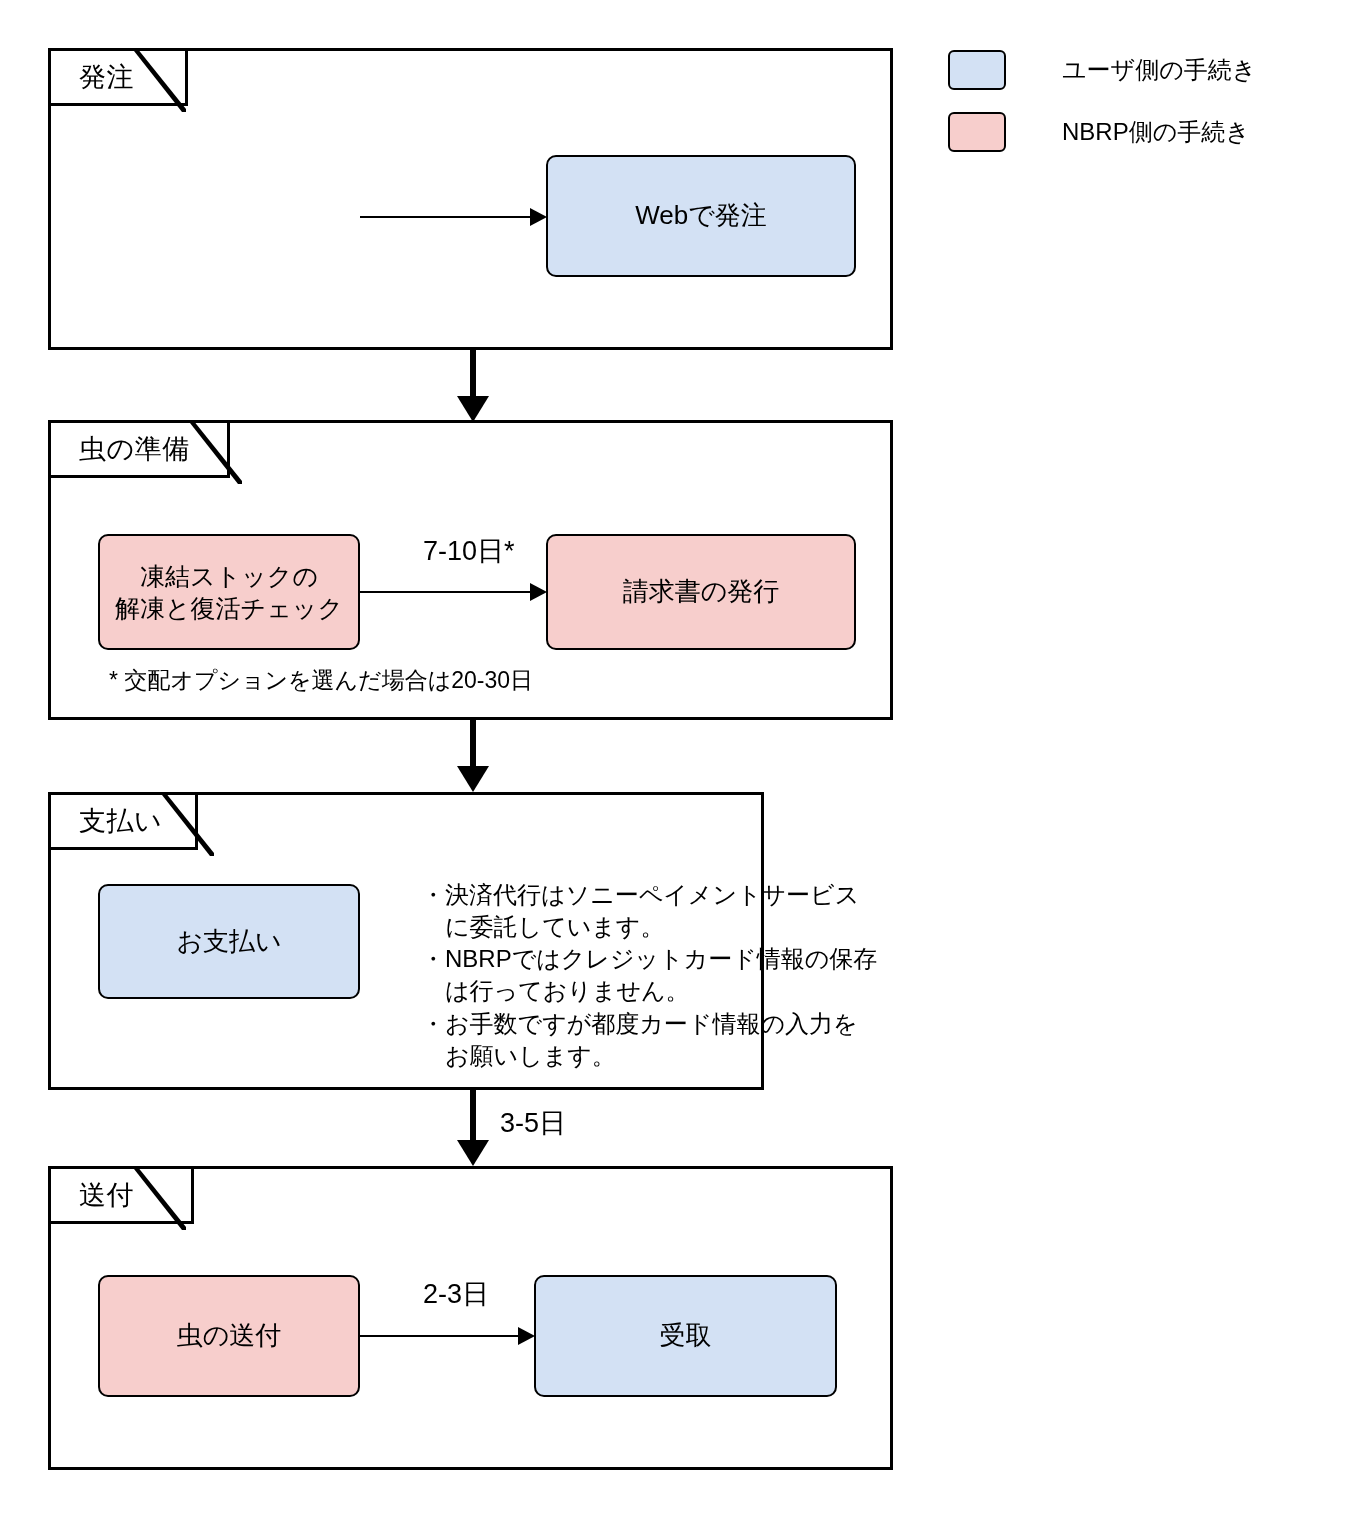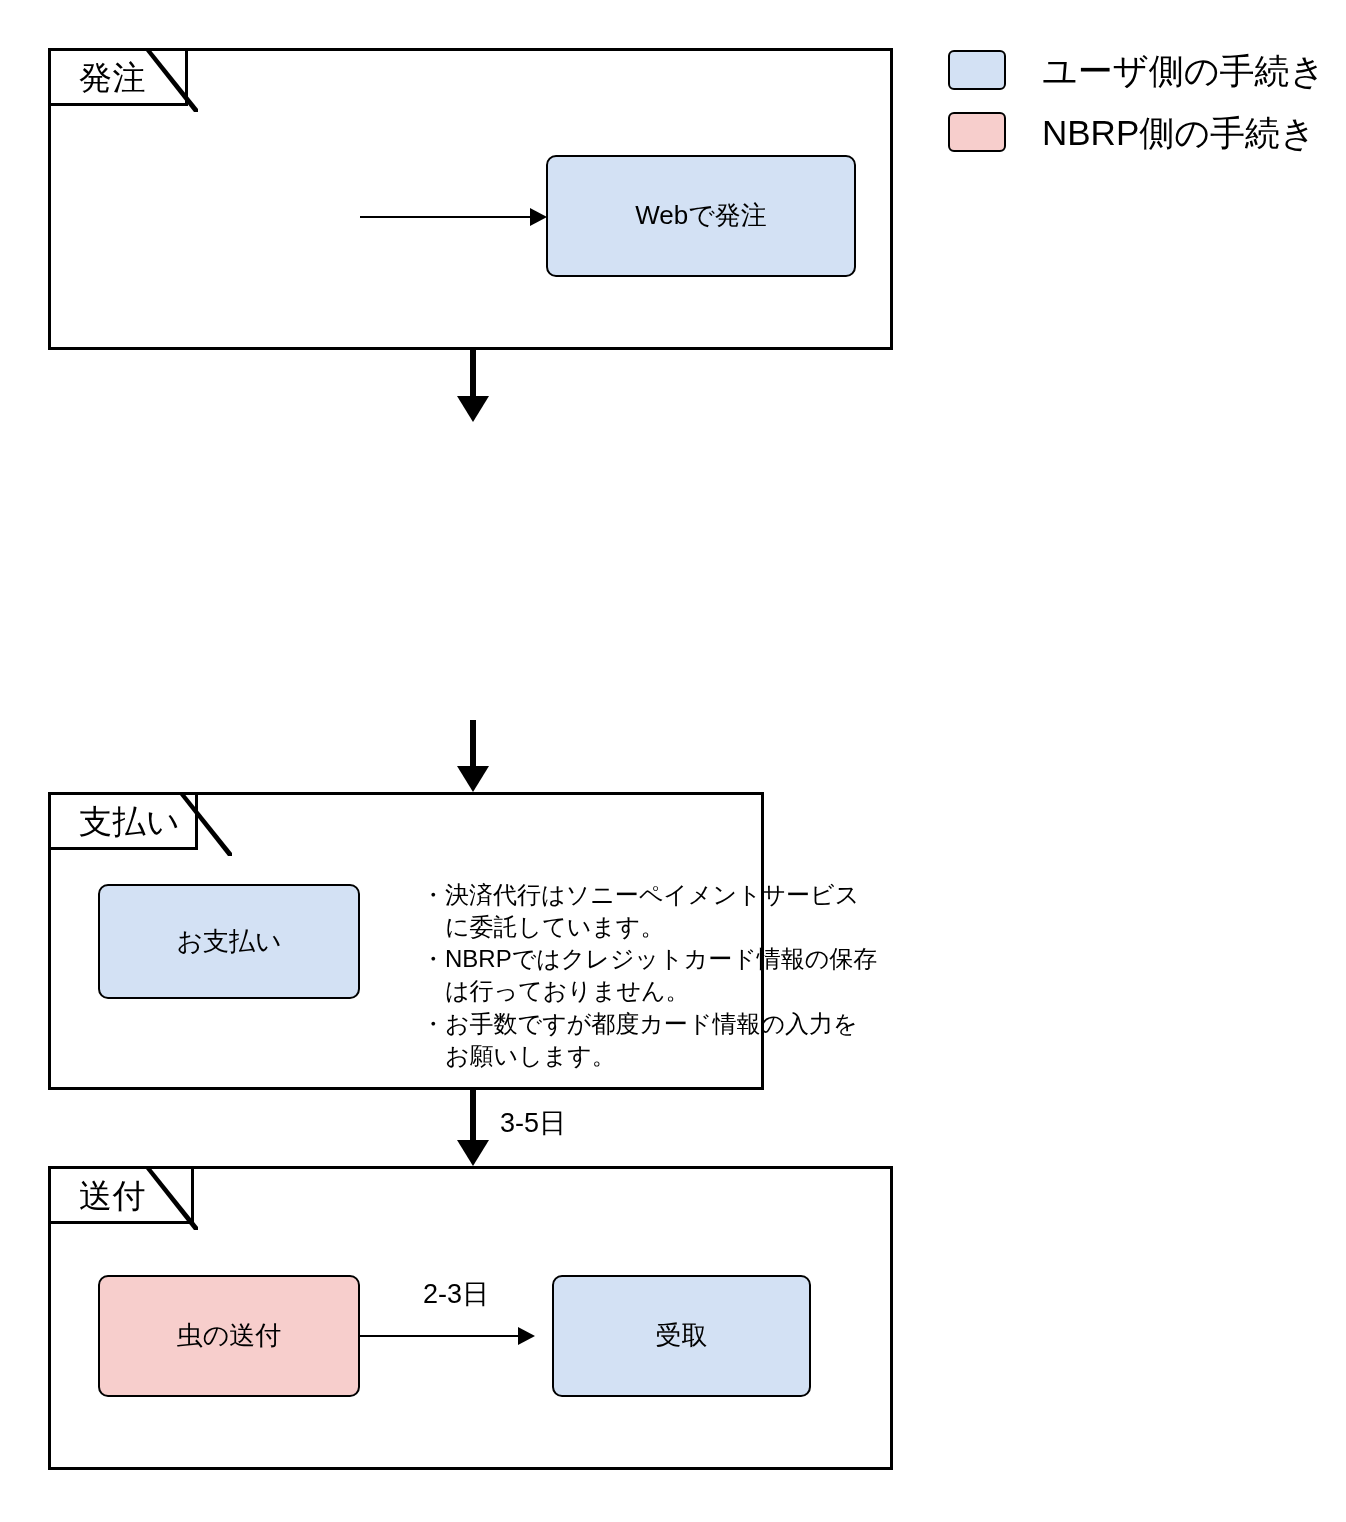--- a/index.html
+++ b/index.html
@@ -47,21 +47,21 @@
   .sect-tab-inner {
     position: relative;
     height: 100%;
     display: flex;
     align-items: center;
     padding-left: 28px;
     padding-right: 6px;
     white-space: nowrap;
   }
   .sect-title {
-    font-size: 33px;
+    font-size: 27px;
     line-height: 1;
     letter-spacing: 0.5px;
   }
   
   .sect-slash {
     position: absolute;
     right: -46px;
     top: -3px;
     width: 52px;
     height: 64px;
@@ -165,22 +165,22 @@
     width: 58px;
     height: 40px;
     border: 2.5px solid #000000;
     border-radius: 6px;
     box-sizing: border-box;
     flex: 0 0 auto;
   }
   .legend-swatch.user { background: #d3e1f4; }
   .legend-swatch.nbrp { background: #f7cecc; }
   .legend-label {
-    margin-left: 36px;
-    font-size: 35px;
+    margin-left: 56px;
+    font-size: 24px;
     line-height: 1;
     white-space: nowrap;
   }
 </style>
 </head>
 <body>
 
 <div id="canvas">
 
   <div id="legend" style="left:948px; top:50px; width:360px; height:120px;">
@@ -211,20 +211,44 @@
       <span class="line" style="width:172px;"></span>
       <span class="head" style="left:170px;"></span>
     </div>
   </div>
 
   <div class="vconn" style="left:443px; top:350px; width:60px; height:72px;">
     <span class="vline" style="height:48px;"></span>
     <span class="vhead"></span>
   </div>
 
+  <div class="section" style="left:48px; top:420px; width:845px; height:300px;">
+    <div class="sect-tab" style="width:182px;">
+      <div class="sect-tab-inner">
+        <span class="sect-title">虫の準備</span>
+        <svg class="sect-slash" viewBox="0 0 52 64">
+          <polygon points="0,0 3,0 52,61 52,64 48,64 0,3" fill="#000000"></polygon>
+        </svg>
+      </div>
+    </div>
+
+    <div class="pbox nbrp" style="left:47px; top:111px; width:262px; height:116px; font-size:25px;">凍結ストックの
+解凍と復活チェック</div>
+
+    <div class="pbox nbrp" style="left:495px; top:111px; width:310px; height:116px;">請求書の発行</div>
+
+    <div class="hconn" style="left:309px; top:160px; width:188px; height:18px;">
+      <span class="line" style="width:172px;"></span>
+      <span class="head" style="left:170px;"></span>
+    </div>
+
+    <div class="edge-label" style="left:372px; top:115px;">7-10日*</div>
+
+    <div class="footnote" style="left:58px; top:244px;">* 交配オプションを選んだ場合は20-30日</div>
+  </div>
 
   <div class="vconn" style="left:443px; top:720px; width:60px; height:72px;">
     <span class="vline" style="height:48px;"></span>
     <span class="vhead"></span>
   </div>
 
   <div class="section" style="left:48px; top:792px; width:716px; height:298px;">
     <div class="sect-tab" style="width:150px;">
       <div class="sect-tab-inner">
         <span class="sect-title">支払い</span>
@@ -256,21 +280,21 @@
       <div class="sect-tab-inner">
         <span class="sect-title">送付</span>
         <svg class="sect-slash" viewBox="0 0 52 64">
           <polygon points="0,0 3,0 52,61 52,64 48,64 0,3" fill="#000000"></polygon>
         </svg>
       </div>
     </div>
 
     <div class="pbox nbrp" style="left:47px; top:106px; width:262px; height:122px;">虫の送付</div>
 
-    <div class="pbox user" style="left:483px; top:106px; width:259px; height:122px;margin-left:18px;">受取</div>
+    <div class="pbox user" style="left:483px; top:106px; width:303px; height:122px;">受取</div>
 
     <div class="hconn" style="left:309px; top:158px; width:178px; height:18px;">
       <span class="line" style="width:160px;"></span>
       <span class="head" style="left:158px;"></span>
     </div>
 
     <div class="edge-label" style="left:372px; top:112px;">2-3日</div>
   </div>
 
 </div>

